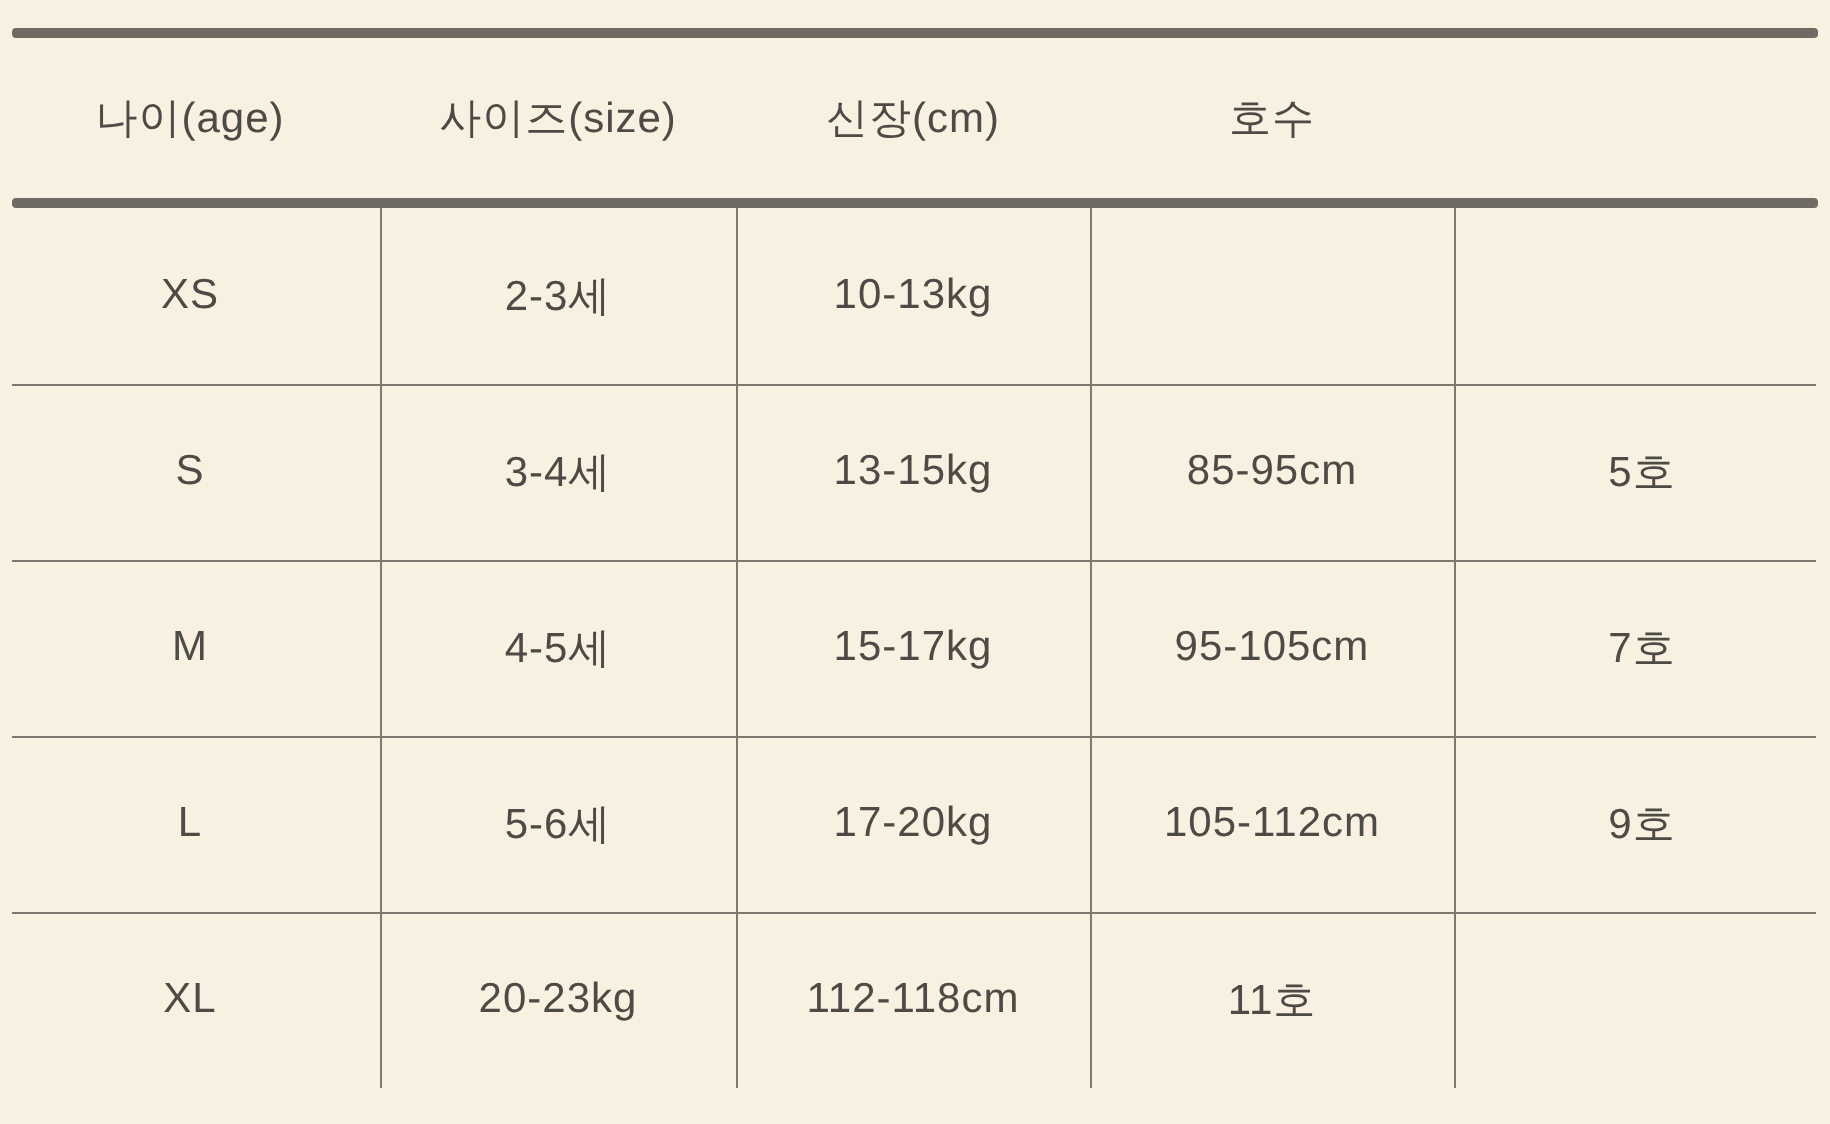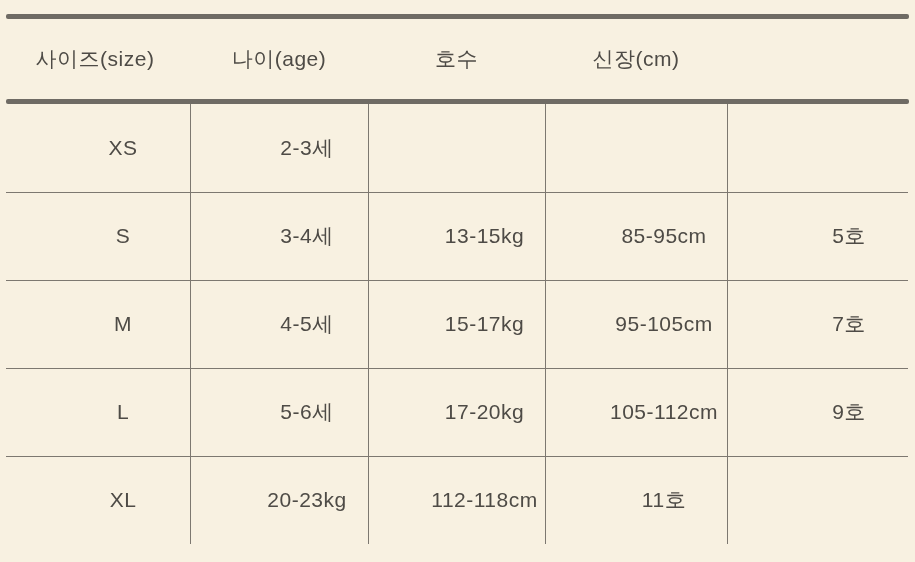--- a/index.html
+++ b/index.html
@@ -31,21 +31,20 @@
   .header-cell {
     text-align: center;
     font-size: 21px;
     letter-spacing: 0.5px;
   }
   .tbody { position: relative; height: 440px; }
   .trow {
     display: grid;
     grid-template-columns: 190px 178px 177px 182px 188px;
     height: 88px;
-    margin-left: 28px;
   }
   .cell {
     display: flex;
     align-items: center;
     justify-content: center;
     font-size: 21px;
     letter-spacing: 0.5px;
   }
   .hline {
     position: absolute;
@@ -63,33 +62,34 @@
   }
 </style>
 </head>
 <body>
 
 <div class="size-chart">
 
   <div class="rule"></div>
 
   <div class="header-row">
+    <div class="header-cell">나이(age)</div>
     <div class="header-cell">사이즈(size)</div>
-    <div class="header-cell">나이(age)</div>
+    <div class="header-cell">신장(cm)</div>
     <div class="header-cell">호수</div>
-    <div class="header-cell">신장(cm)</div>
   </div>
 
   <div class="rule"></div>
 
   <div class="tbody">
 
     <div class="trow">
       <div class="cell">XS</div>
       <div class="cell">2-3세</div>
+      <div class="cell">10-13kg</div>
     </div>
 
     <div class="trow">
       <div class="cell">S</div>
       <div class="cell">3-4세</div>
       <div class="cell">13-15kg</div>
       <div class="cell">85-95cm</div>
       <div class="cell">5호</div>
     </div>
 

